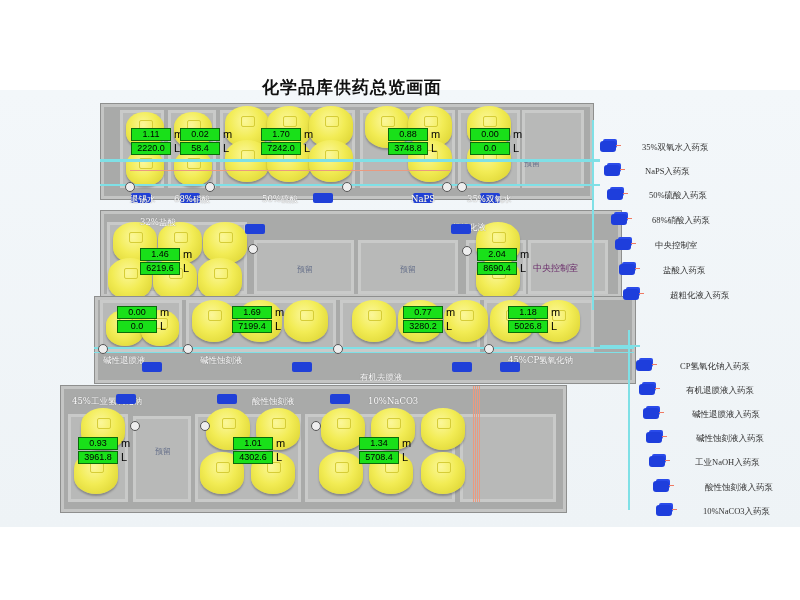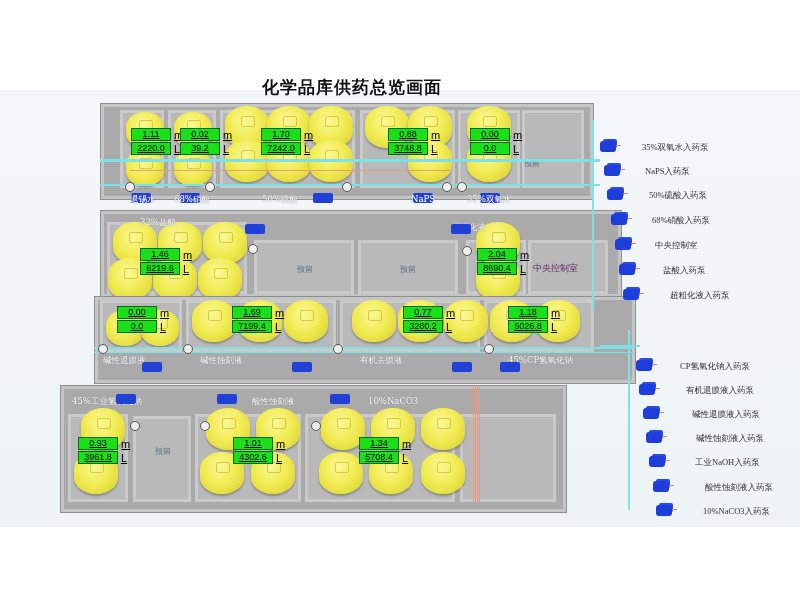--- a/index.html
+++ b/index.html
@@ -6,21 +6,21 @@
   body{width:800px;height:600px;background:#ffffff;position:relative;overflow:hidden;font-family:"DejaVu Sans",sans-serif;}
   .scene{position:absolute;left:0;top:90px;width:800px;height:437px;background:linear-gradient(180deg,#f3f7fa 0%,#eef3f6 100%);}
   .title{position:absolute;left:262px;top:76px;font-family:"DejaVu Serif",serif;font-size:17px;font-weight:bold;color:#111;letter-spacing:1px;}
   .slab{position:absolute;background:#a9aaa9;border:1px solid #8e8f8e;box-shadow:inset 0 0 0 3px #c4c5c4;}
   .room{position:absolute;background:#b8b9b8;border:3px solid #c9cac9;box-sizing:border-box;}
   .tank{position:absolute;width:38px;height:36px;border-radius:50%/40%;background:radial-gradient(ellipse at 45% 35%,#fbf79a 0%,#f2ec55 45%,#d8cf2a 100%);box-shadow:0 2px 2px rgba(0,0,0,0.25);}
   .tank::after{content:"";position:absolute;left:13px;top:8px;width:12px;height:9px;border:1px solid #d6cd37;border-radius:2px;}
   .tank.big{width:44px;height:42px;}
   .tank.big::after{left:16px;top:10px;}
   .reading{position:absolute;display:flex;flex-direction:column;gap:1px;}
-  .rrow{display:flex;align-items:flex-end;text-decoration:underline;}
+  .rrow{display:flex;align-items:flex-start;}
   .rval{background:#19e019;border:1px solid #0a6a0a;color:#000;font-size:9px;font-family:"Liberation Sans",sans-serif;min-width:36px;text-align:center;height:11px;line-height:11px;padding:0 1px;}
   .runit{font-size:11px;color:#000;margin-left:3px;font-family:"Liberation Sans",sans-serif;}
   .zlabel{position:absolute;font-size:8.5px;color:#ffffff;font-family:"DejaVu Serif",serif;white-space:nowrap;text-shadow:0 0 1px #666;}
   .rsv{position:absolute;font-size:8px;color:#66708a;font-family:"DejaVu Serif",serif;text-align:center;}
   .ctrl{position:absolute;font-size:9px;color:#6a2c6a;font-family:"DejaVu Serif",serif;}
   .pump{position:absolute;width:16px;height:11px;background:#1e3edc;border-radius:3px;box-shadow:2px -3px 0 -1px #2a4bea;}
   .pump::after{content:"";position:absolute;right:-5px;top:4px;width:5px;height:1px;background:#ef7a63;}
   .pumpL{position:absolute;font-size:8.5px;color:#333;font-family:Liberation Serif, serif;white-space:nowrap;}
   .dual{position:absolute;width:20px;height:10px;background:#2040d8;border-radius:2px;}
   .valve{position:absolute;width:8px;height:8px;border-radius:50%;background:#eee;border:1px solid #555;}
@@ -71,21 +71,21 @@
       <span class="rval">2220.0</span>
       <span class="runit">L</span>
     </div>
 </div>
 <div class="reading" style="left:180px;top:128px;">
   <div class="rrow">
       <span class="rval">0.02</span>
       <span class="runit">m</span>
     </div>
   <div class="rrow">
-      <span class="rval">39.2</span>
+      <span class="rval">58.4</span>
       <span class="runit">L</span>
     </div>
 </div>
 <div class="reading" style="left:261px;top:128px;">
   <div class="rrow">
       <span class="rval">1.70</span>
       <span class="runit">m</span>
     </div>
   <div class="rrow">
       <span class="rval">7242.0</span>
@@ -239,21 +239,21 @@
     </div>
 </div>
 
 <div class="valve" style="left:98px;top:344px;"></div>
 <div class="valve" style="left:183px;top:344px;"></div>
 <div class="valve" style="left:333px;top:344px;"></div>
 <div class="valve" style="left:484px;top:344px;"></div>
 
 <div class="zlabel" style="left:103px;top:355px;">碱性退膜液</div>
 <div class="zlabel" style="left:200px;top:355px;">碱性蚀刻液</div>
-<div class="zlabel" style="left:360px;top:355px;font-family:Liberation Serif, serif;">有机去膜液</div>
+<div class="zlabel" style="left:360px;top:372px;font-family:Liberation Serif, serif;">有机去膜液</div>
 <div class="zlabel" style="left:508px;top:355px;">45%CP氢氧化钠</div>
 
 <div class="dual" style="left:142px;top:362px;"></div>
 <div class="dual" style="left:292px;top:362px;"></div>
 <div class="dual" style="left:452px;top:362px;"></div>
 <div class="dual" style="left:500px;top:362px;"></div>
 
 <div class="slab" style="left:60px;top:385px;width:505px;height:126px;"></div>
 <div class="room" style="left:68px;top:414px;width:60px;height:88px;"></div>
 <div class="room" style="left:133px;top:416px;width:58px;height:86px;"></div>

